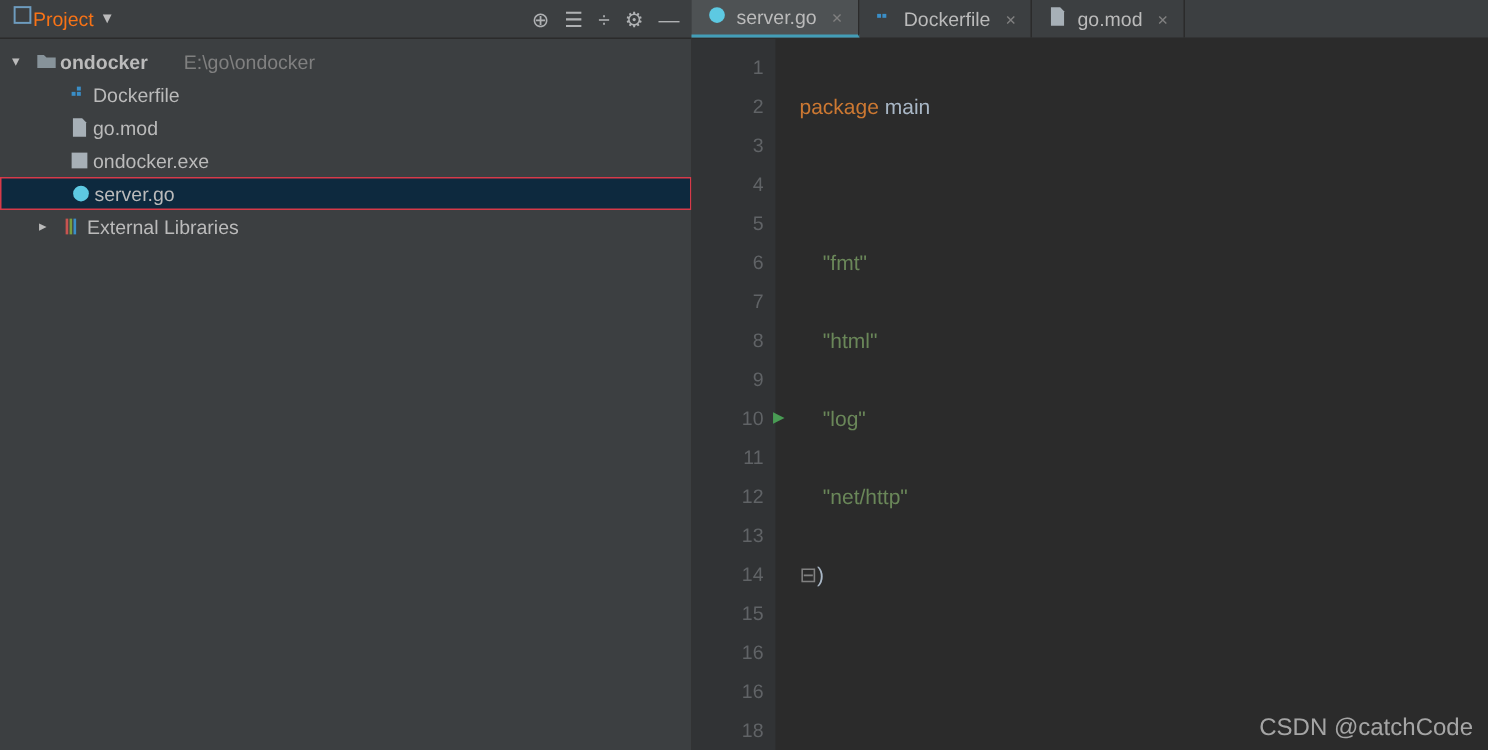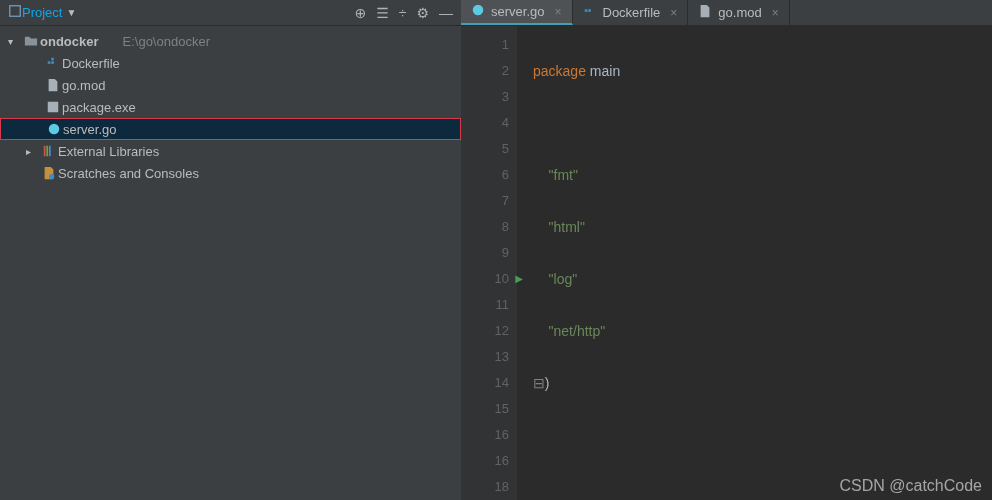--- a/index.html
+++ b/index.html
@@ -1,19 +1,19 @@
 <!DOCTYPE html>
 <html><head>
 <meta charset="utf-8">
 <style>
 * { box-sizing: border-box; margin: 0; padding: 0; font-family: 'Segoe UI', Arial, sans-serif; }
 body { width: 992px; height: 500px; background: #3c3f41; color: #bbbbbb; display: flex; overflow: hidden; position: relative; }
 .sidebar { width: 461px; background: #3c3f41; display: flex; flex-direction: column; }
 .project-header { height: 26px; display: flex; align-items: center; padding: 0 8px; border-bottom: 1px solid #2b2b2b; }
-.project-header .title { color: #0ea5e9; font-size: 13px; display: flex; align-items: center; gap: 6px; }
+.project-header .title { color: #f97316; font-size: 13px; display: flex; align-items: center; gap: 6px; }
 .project-header .dropdown-arrow { color: #bbbbbb; font-size: 10px; margin-left: 4px; }
 .project-header .spacer { flex: 1; }
 .project-header .toolbar-icons { display: flex; gap: 10px; align-items: center; }
 .project-header .toolbar-icons span { color: #afb1b3; font-size: 14px; cursor: pointer; }
 .tree { padding: 4px 0; user-select: none; }
 .tree-row { height: 22px; display: flex; align-items: center; font-size: 13px; padding-left: 8px; cursor: pointer; }
 .tree-row .chev { width: 14px; color: #bbbbbb; font-size: 10px; }
 .tree-row .icon { width: 18px; display: inline-flex; align-items: center; justify-content: center; }
 .tree-row .label { color: #bbbbbb; }
 .tree-row .path { color: #808080; margin-left: 24px; }
@@ -84,50 +84,40 @@
           </svg>
         </span>
       <span class="label">go.mod</span>
     </div>
     <div class="tree-row indent2">
       <span class="icon file-icon">
           <svg viewBox="0 0 16 16">
             <rect x="2" y="2" width="12" height="12" fill="#a7b0b7"></rect>
           </svg>
         </span>
-      <span class="label">package.exe</span>
+      <span class="label">ondocker.exe</span>
     </div>
     <div class="tree-row indent2 selected">
       <span class="icon go-icon">
           <svg viewBox="0 0 16 16">
             <circle cx="8" cy="8" r="6" fill="#5dc9e2"></circle>
           </svg>
         </span>
       <span class="label">server.go</span>
     </div>
     <div class="tree-row indent1">
       <span class="chev">▸</span>
       <span class="icon lib-icon">
           <svg viewBox="0 0 16 16">
             <rect x="2" y="2" width="2" height="12" fill="#c75450"></rect>
             <rect x="5" y="2" width="2" height="12" fill="#7a9e3e"></rect>
             <rect x="8" y="2" width="2" height="12" fill="#3a8ec7"></rect>
           </svg>
         </span>
       <span class="label">External Libraries</span>
-    </div>
-    <div class="tree-row indent1">
-      <span class="chev"></span>
-      <span class="icon scratch-icon">
-          <svg viewBox="0 0 16 16">
-            <path d="M3 1h7l3 3v11H3z" fill="#c78f3a"></path>
-            <circle cx="11" cy="12" r="3" fill="#3a8ec7"></circle>
-          </svg>
-        </span>
-      <span class="label">Scratches and Consoles</span>
     </div>
   </div>
 </div>
 
 <div class="editor">
   <div class="tabs">
     <div class="tab active">
       <span class="icon go-icon"><svg viewBox="0 0 16 16" width="14" height="14">
             <circle cx="8" cy="8" r="6" fill="#5dc9e2"></circle>
           </svg></span>

